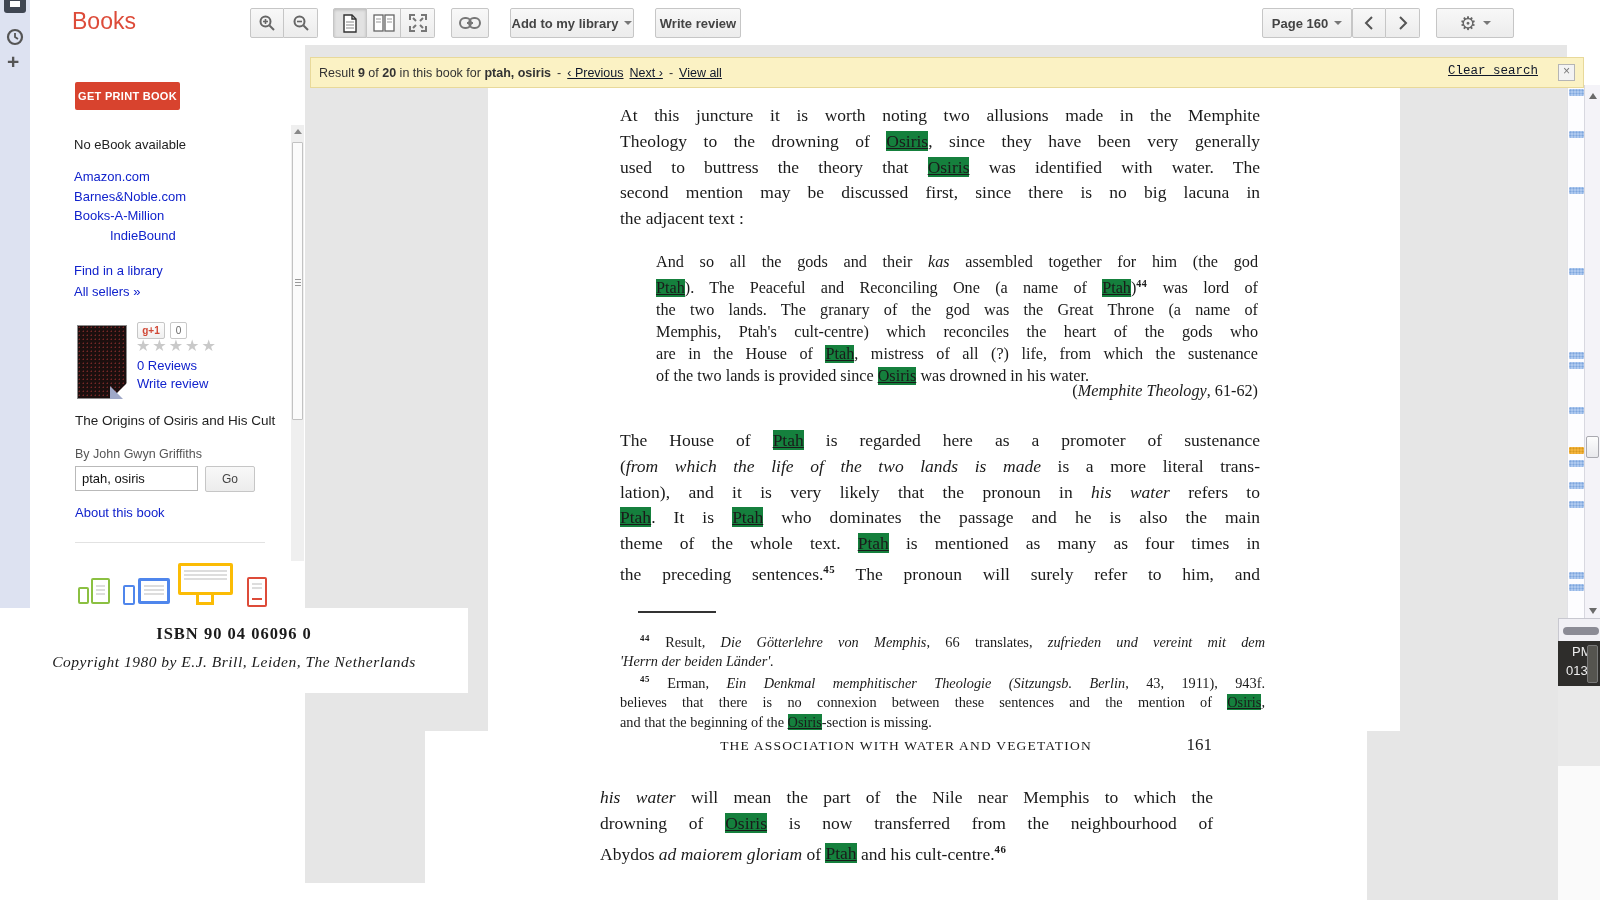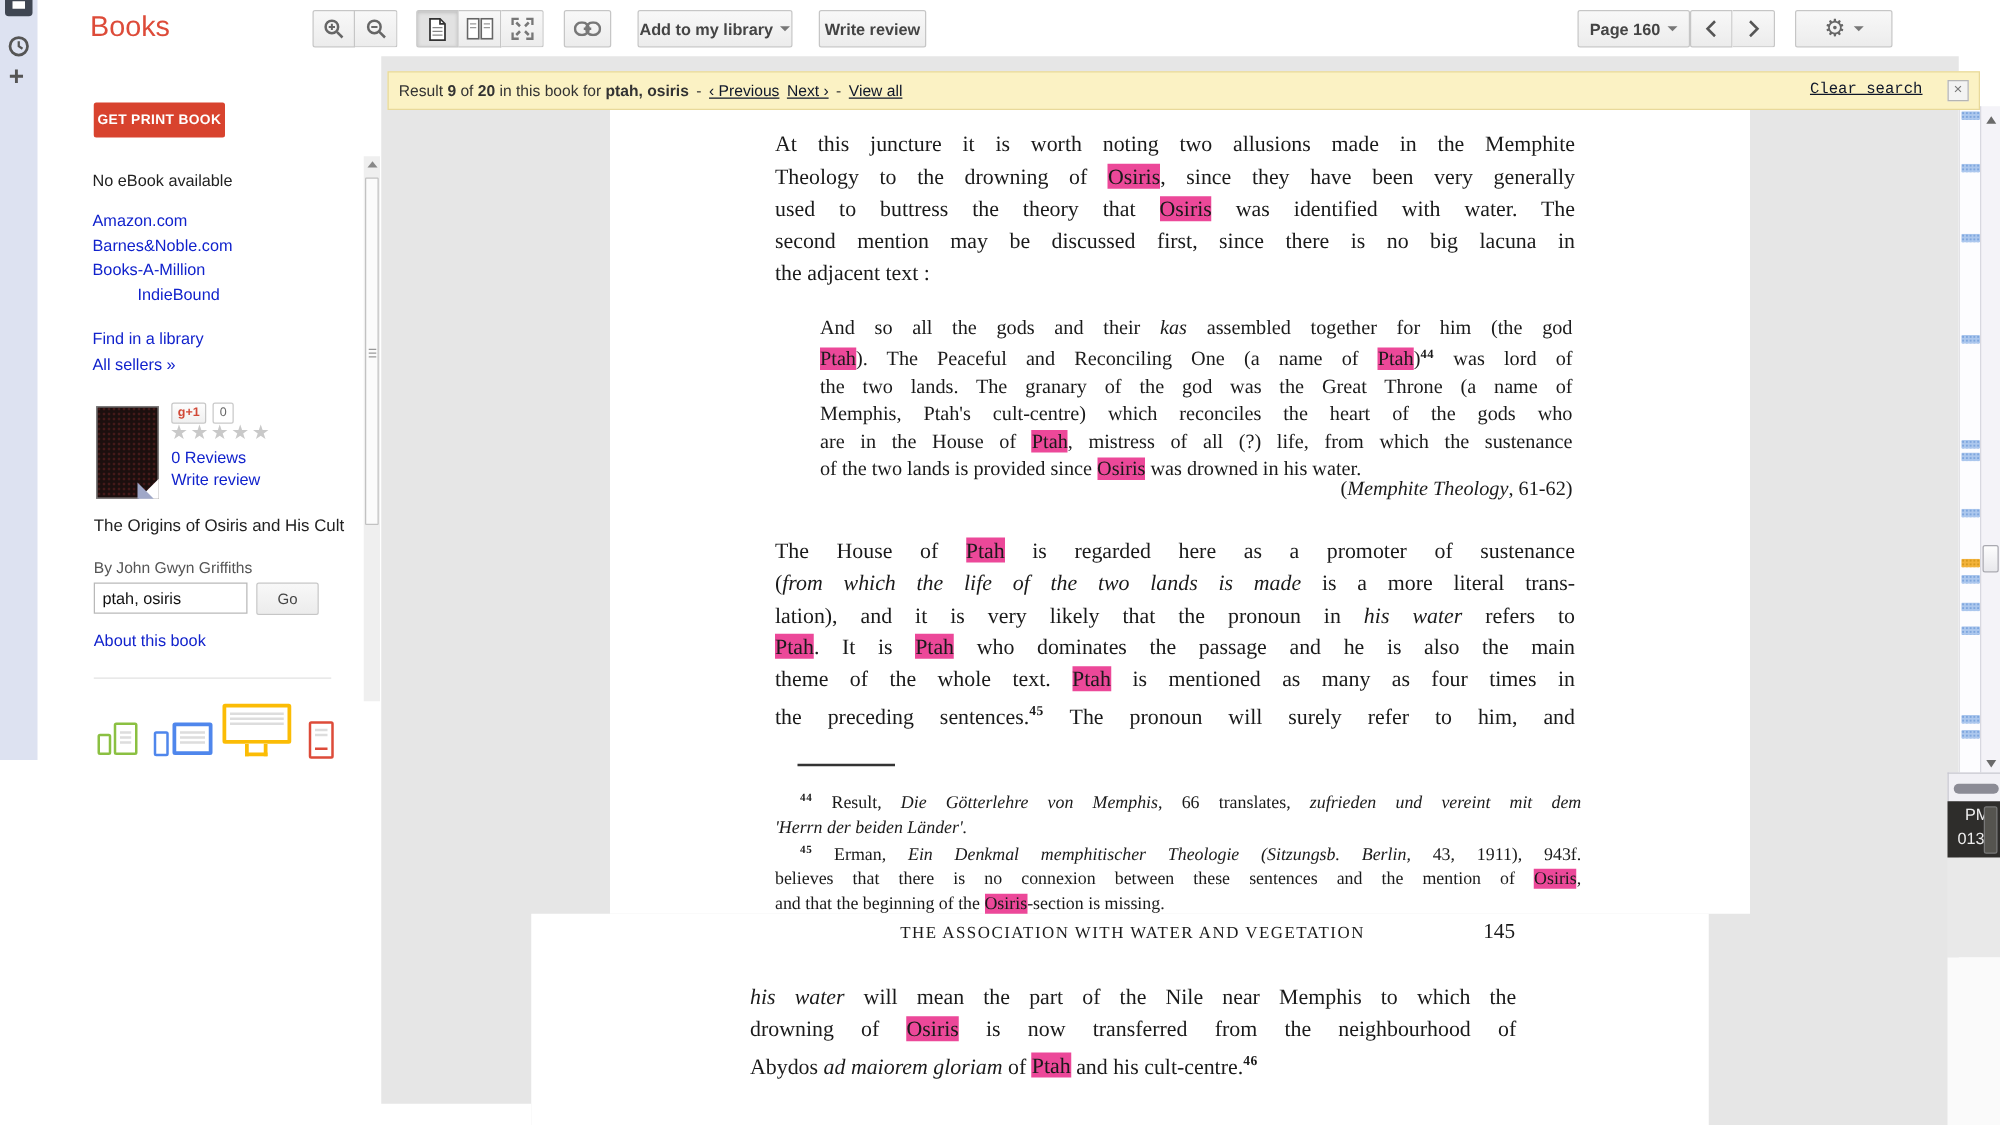--- a/index.html
+++ b/index.html
@@ -91,21 +91,21 @@
   #main-bg { left:305px; top:45px; width:1262px; height:855px; background:#e6e6e6; }
   #page160 { left:488px; top:88px; width:912px; height:643px; background:#fff; }
   #page161 { left:425px; top:731px; width:942px; height:169px; background:#fff; }
   #bl-white { left:290px; top:883px; width:135px; height:17px; background:#fff; }
 
   
   .booktext { position:absolute; font-family:"Liberation Serif", serif; color:#1a1a1a; }
   .jline { text-align:justify; text-align-last:justify; }
   .jline.last { text-align-last:left; }
   .jline.indent { text-indent:20px; }
-  .hl { background:#ec4899; }
+  .hl { background:#15803d;text-decoration:underline; }
   .i { font-style:italic; }
   .sup { font-size:62%; vertical-align:super; font-weight:bold; letter-spacing:.5px; }
   .b { font-weight:bold; }
   #p1 { left:620px; top:103px; width:640px; font-size:17.5px; line-height:25.8px; }
   #quote { left:656px; top:251px; width:602px; font-size:16.2px; line-height:22px; }
   #attrib { left:656px; top:382px; width:602px; font-size:16.2px; text-align:right; }
   #p2 { left:620px; top:428px; width:640px; font-size:17.5px; line-height:25.8px; }
   #fn-rule { left:638px; top:611px; width:78px; border-top:2px solid #333; }
   #fn44 { left:620px; top:629px; width:645px; font-size:14.3px; line-height:19.5px; }
   #fn45 { left:620px; top:670px; width:645px; font-size:14.3px; line-height:19.5px; }
@@ -274,21 +274,21 @@
       <div class="jline last"><span class="i">'Herrn der beiden Länder'.</span></div>
     </div>
   <div id="fn45" class="booktext">
       <div class="jline indent"><span class="sup">45</span><span> Erman, </span><span class="i">Ein Denkmal memphitischer Theologie (Sitzungsb. Berlin</span><span>, 43, 1911), 943f.</span></div>
       <div class="jline"><span>believes that there is no connexion between these sentences and the mention of </span><span class="hl">Osiris</span><span>,</span></div>
       <div class="jline last"><span>and that the beginning of the </span><span class="hl">Osiris</span><span>-section is missing.</span></div>
     </div>
 
   <div id="p161-head" class="booktext">
     <span>THE ASSOCIATION WITH WATER AND VEGETATION</span>
-    <span id="p161-no">145</span>
+    <span id="p161-no">161</span>
   </div>
   <div id="p3" class="booktext">
       <div class="jline"><span class="i">his water</span><span> will mean the part of the Nile near Memphis to which the</span></div>
       <div class="jline"><span>drowning of </span><span class="hl">Osiris</span><span> is now transferred from the neighbourhood of</span></div>
       <div class="jline last"><span>Abydos </span><span class="i">ad maiorem gloriam</span><span> of </span><span class="hl">Ptah</span><span> and his cult-centre.</span><span class="sup">46</span></div>
     </div>
 
   <div id="banner" class="abs">
     <div class="lft">
       <span><span>Result </span><span class="b">9</span><span> of </span><span class="b">20</span><span> in this book for </span><span class="b">ptah, osiris</span></span>
@@ -362,20 +362,24 @@
 
   <div id="left-rail" class="abs">
     <div id="rail-top-icon"></div>
     <svg id="rail-clock" width="18" height="18" viewBox="0 0 18 18">
       <circle cx="9" cy="9" r="7" fill="none" stroke="#555" stroke-width="2.2"></circle>
       <polyline points="9,5 9,9 12,11" fill="none" stroke="#555" stroke-width="1.8"></polyline>
     </svg>
     <div id="rail-plus">+</div>
   </div>
 
+  <div id="isbn-overlay" class="abs">
+    <div id="isbn-line">ISBN 90 04 06096 0</div>
+    <div id="copyright-line">Copyright 1980 by E.J. Brill, Leiden, The Netherlands</div>
+  </div>
 
   <div id="minimap" class="abs">
       <div class="mm-mark" style="top: 1px;"></div>
       <div class="mm-mark" style="top: 43px;"></div>
       <div class="mm-mark" style="top: 99px;"></div>
       <div class="mm-mark" style="top: 180px;"></div>
       <div class="mm-mark" style="top: 264px;"></div>
       <div class="mm-mark" style="top: 274px;"></div>
       <div class="mm-mark" style="top: 319px;"></div>
       <div class="mm-mark current" style="top: 359px;"></div>

